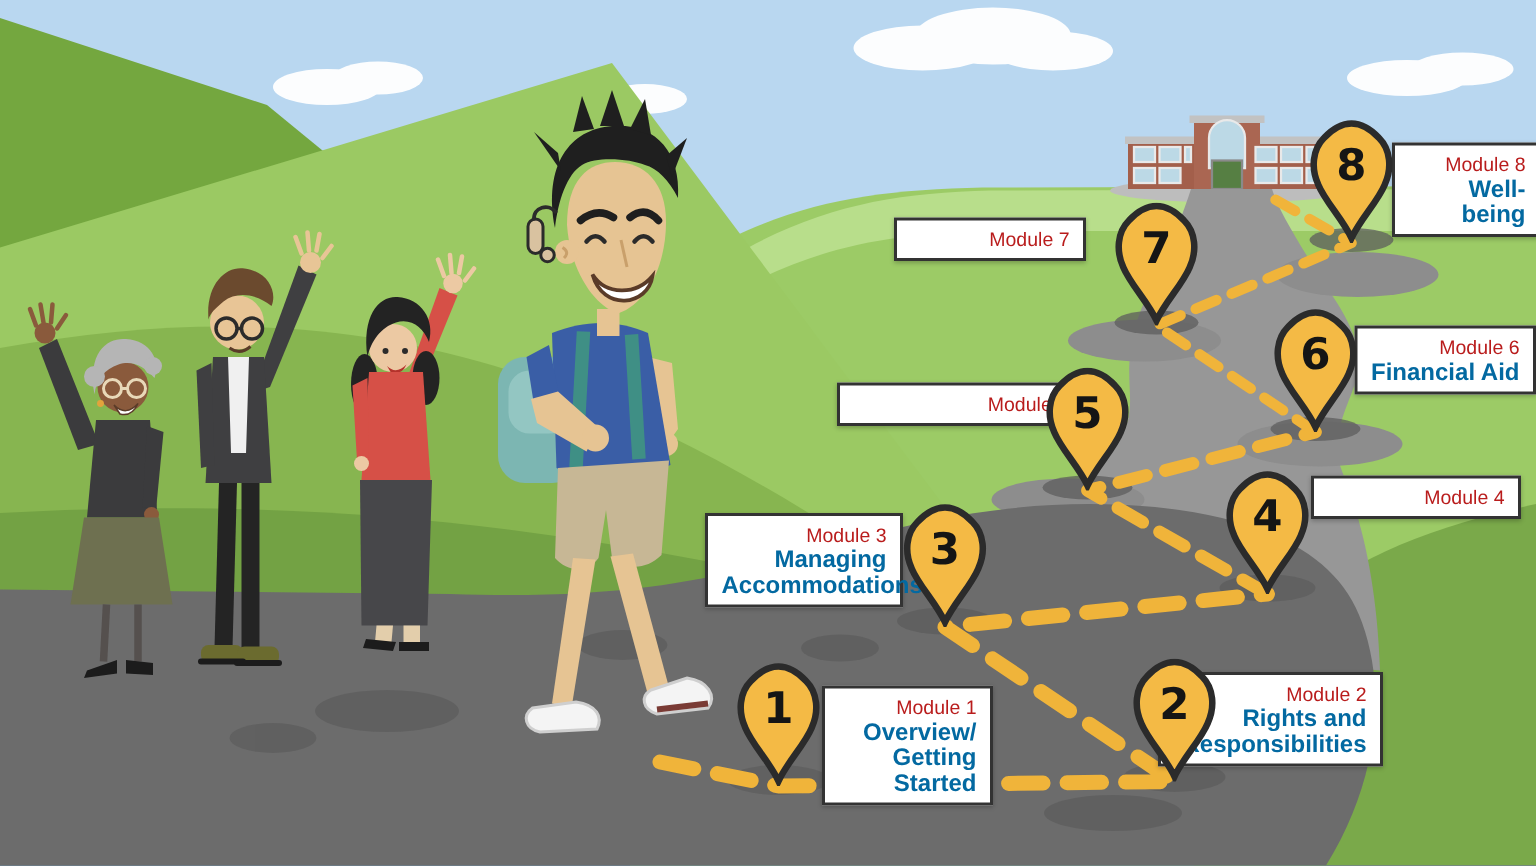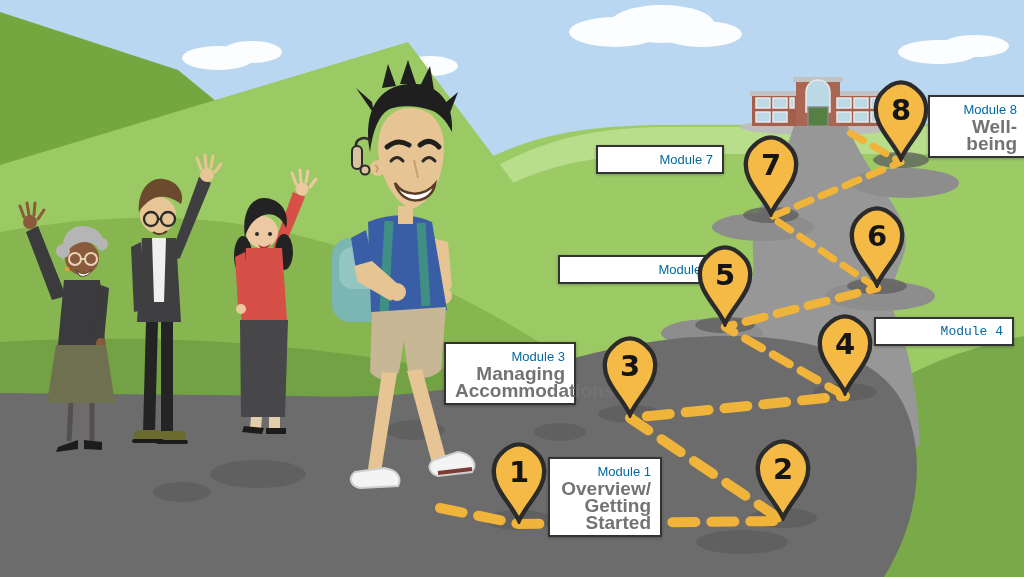--- a/index.html
+++ b/index.html
@@ -3,22 +3,22 @@
 <meta charset="utf-8">
 <style>
   html,body{margin:0;padding:0;background:#222;}
   .scene{position:relative;width:1024px;height:577px;overflow:hidden;
          font-family:"Liberation Sans",sans-serif;background:#b9d7f0;}
   .scene svg{display:block;}
   #bg{position:absolute;left:0;top:0;z-index:1;}
   
   .mod-label{position:absolute;z-index:5;background:#ffffff;border:2px solid #333333;
              padding:4px 9px;text-align:right;box-shadow:0 1px 3px rgba(0,0,0,.25);}
-  .mod-label .mline{font-size:13px;line-height:17px;color:#0369a1;font-weight:400;}
-  .mod-label .mtitle{font-size:19px;line-height:17px;color:#737373;font-weight:700;
+  .mod-label .mline{font-size:13px;line-height:17px;color:#b91c1c;font-weight:400;}
+  .mod-label .mtitle{font-size:16px;line-height:17px;color:#0369a1;font-weight:700;
                      white-space:pre-line;}
   
   .pin{position:absolute;z-index:6;width:58px;height:82px;}
   .pin svg{position:absolute;left:0;top:0;}
   .pin .num{position:absolute;left:0;top:13px;width:58px;text-align:center;
             font-size:29px;font-weight:700;color:#151515;
             font-family:"DejaVu Sans","Liberation Sans",sans-serif;}
 </style>
 </head>
 <body>
@@ -219,30 +219,39 @@
       <path d="M434,460 L458,452 C472,454 478,464 472,472 L438,476 C428,473 427,464 434,460 Z" fill="#f4f4f4" stroke="#cfcfcf" stroke-width="2"></path>
       <path d="M438,473 L472,469" stroke="#7a3b35" stroke-width="4" fill="none"></path>
     </g>
   </svg>
 
   <div class="mod-label" style="left:548px;top:457px;width:92px;">
     <div class="mline">Module 1</div>
     <div class="mtitle">Overview/
 Getting Started</div>
   </div>
-  <div class="mod-label" style="left:444px;top:342px;width:110px;">
+  <div class="mod-label" style="left:772px;top:448px;width:128px;">
+    <div class="mline">Module 2</div>
+    <div class="mtitle">Rights and
+Responsibilities</div>
+  </div>
+  <div class="mod-label" style="left:470px;top:342px;width:110px;">
     <div class="mline">Module 3</div>
     <div class="mtitle">Managing
 Accommodations</div>
   </div>
-  <div class="mod-label" style="left:874px;top:317px;width:118px;font-family:Liberation Mono, monospace;">
+  <div class="mod-label" style="left:874px;top:317px;width:118px;">
     <div class="mline">Module 4</div>
   </div>
   <div class="mod-label" style="left:558px;top:255px;width:136px;padding-left:16px;">
     <div class="mline">Module 5</div>
+  </div>
+  <div class="mod-label" style="left:903px;top:217px;width:99px;">
+    <div class="mline">Module 6</div>
+    <div class="mtitle">Financial Aid</div>
   </div>
   <div class="mod-label" style="left:596px;top:145px;width:106px;">
     <div class="mline">Module 7</div>
   </div>
   <div class="mod-label" style="left:928px;top:95px;width:78px;">
     <div class="mline">Module 8</div>
     <div class="mtitle">Well-being</div>
   </div>
 
   <div class="pin" style="left:490px;top:442px;">

